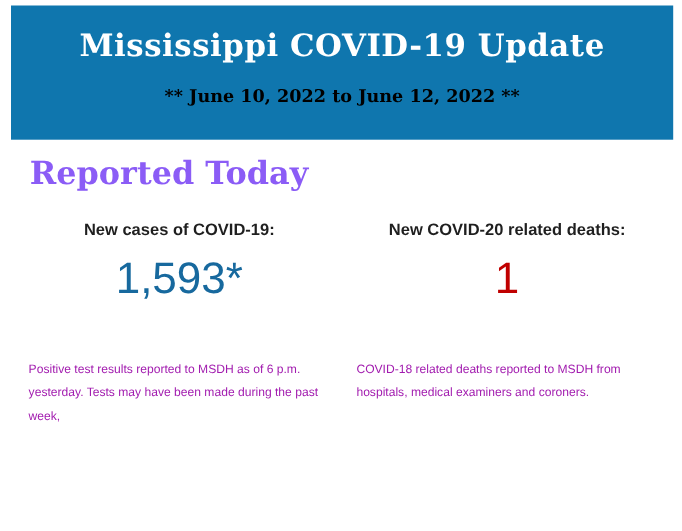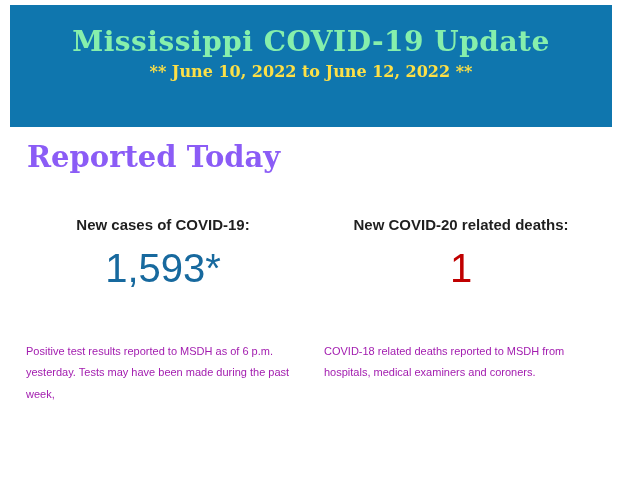--- a/index.html
+++ b/index.html
@@ -20,41 +20,41 @@
     text-align: center;
     box-sizing: border-box;
     padding-top: 22px;
   }
   .banner-title {
     margin: 0;
     font-family: "DejaVu Serif", serif;
     font-weight: bold;
     font-size: 28px;
     line-height: 1.1;
-    color: #86efac;
+    color: #ffffff;
     letter-spacing: 0.5px;
   }
   .banner-dates {
-    margin: 4px 0 0 0;
+    margin: 20px 0 0 0;
     font-family: "DejaVu Serif", serif;
     font-weight: bold;
     font-size: 16px;
-    color: #fde047;
+    color: #000000;
   }
   .section-title {
     margin: 15px 0 0 27px;
     font-family: "DejaVu Serif", serif;
     font-weight: bold;
     font-size: 29px;
     line-height: 1.1;
     color: #8b5cf6;
   }
   .columns {
     display: flex;
-    margin: 42px 0 0 18px;
+    margin: 27px 0 0 18px;
     gap: 8px;
   }
   .col {
     width: 290px;
     box-sizing: border-box;
     padding: 0 8px;
   }
   .stat-label {
     text-align: center;
     font-weight: bold;

